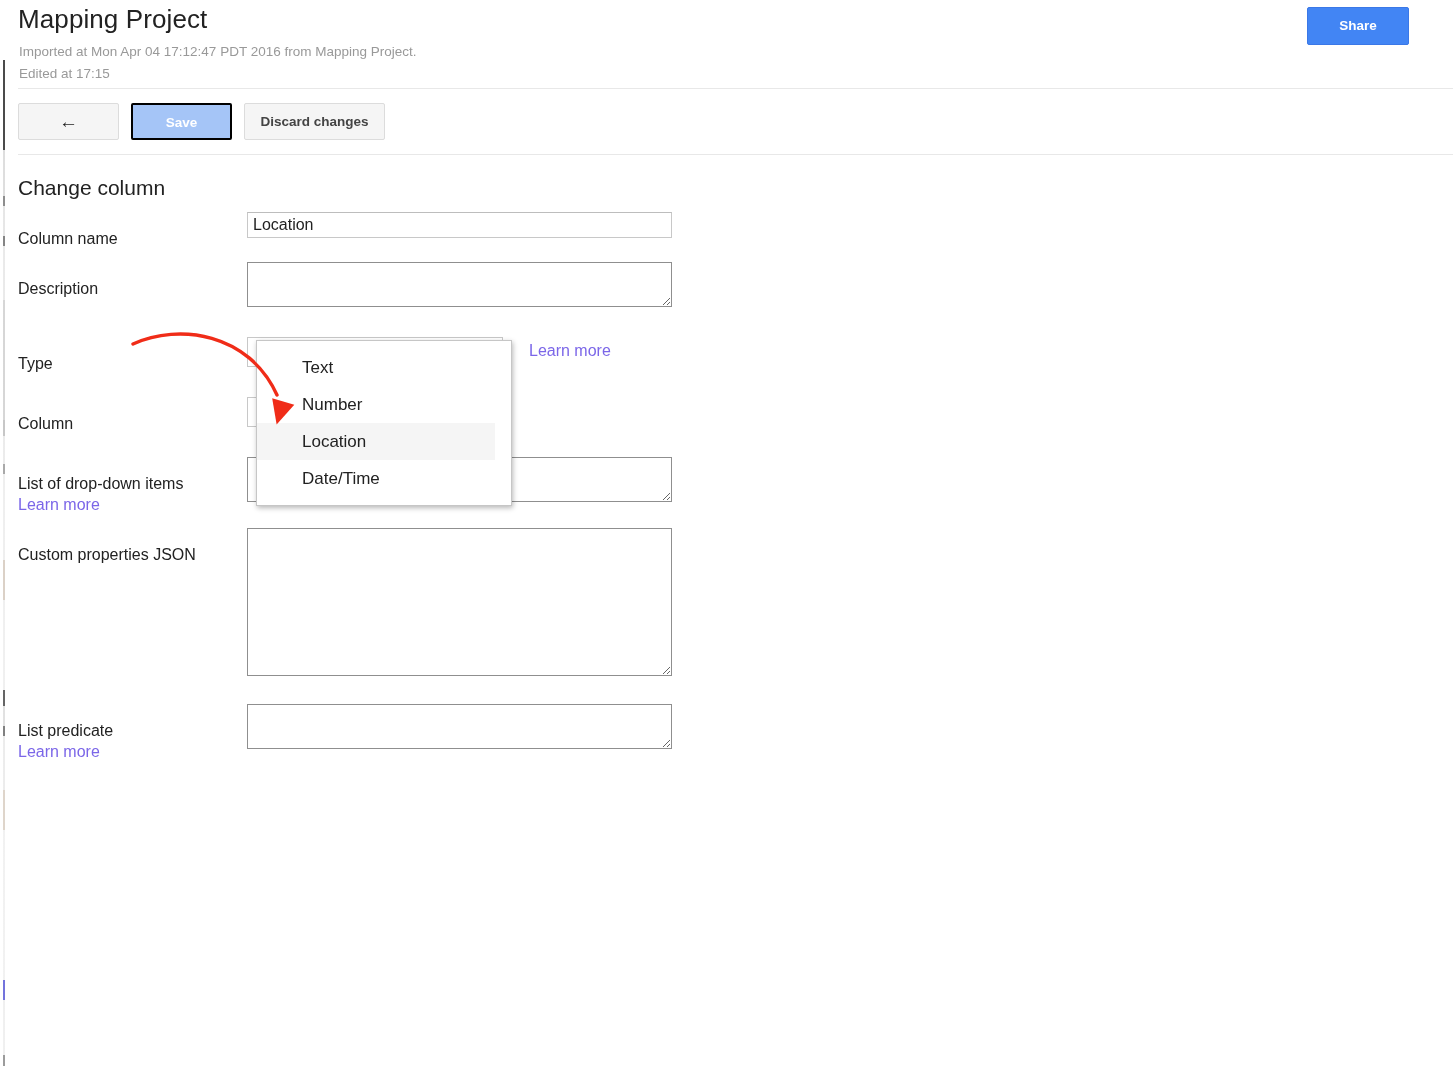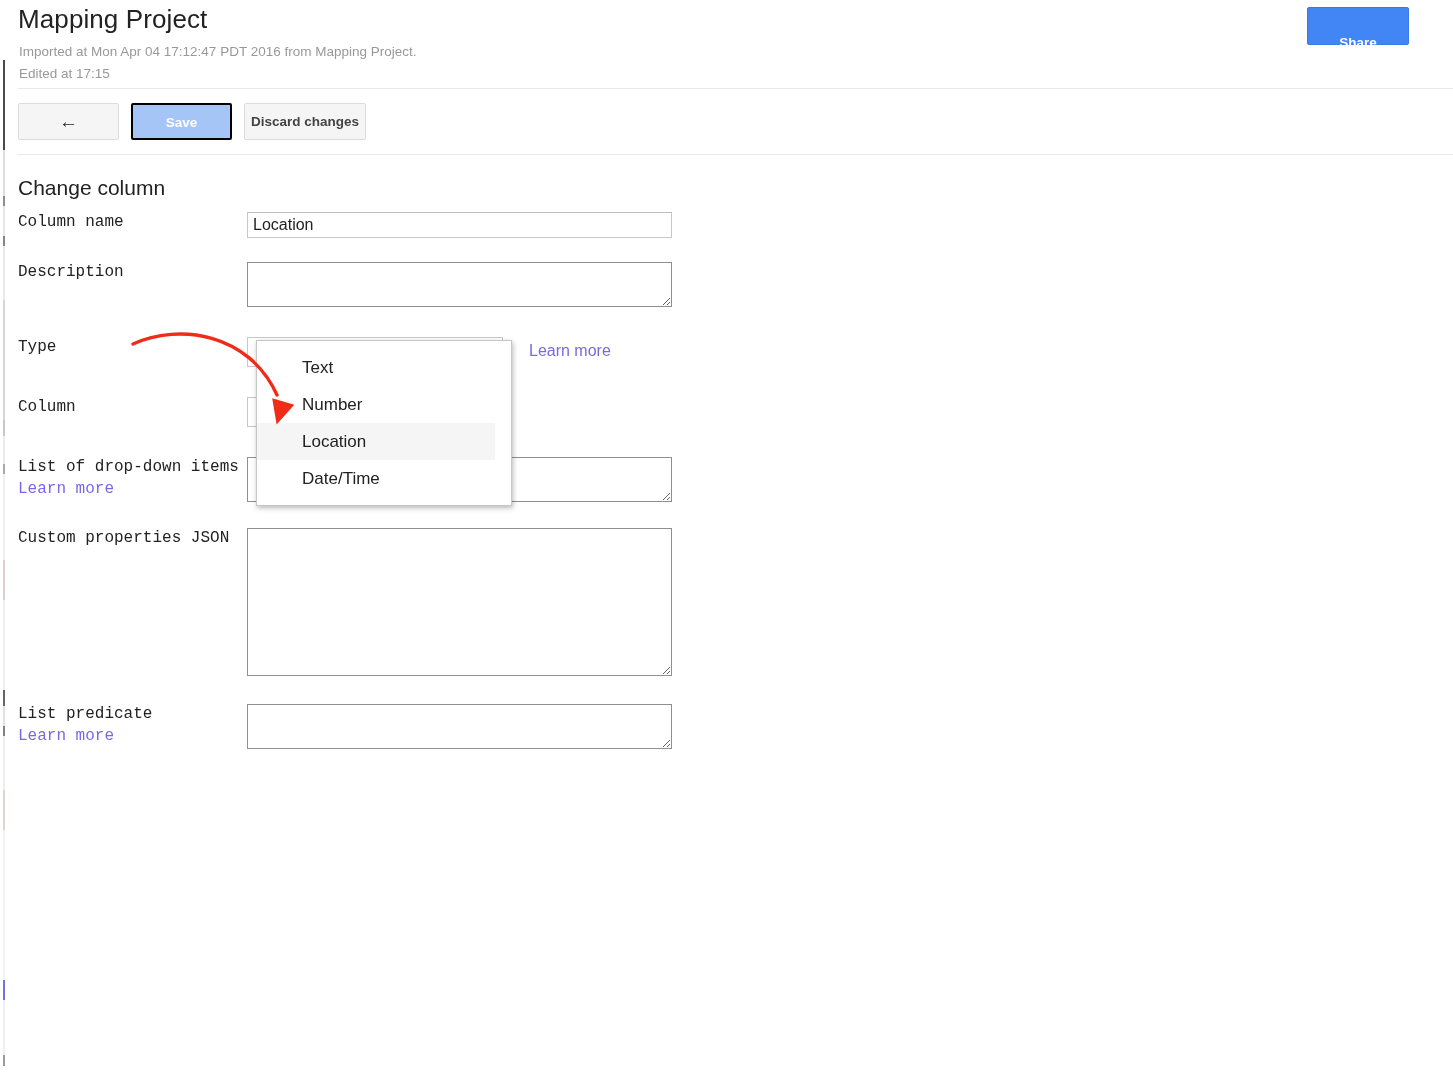--- a/index.html
+++ b/index.html
@@ -114,21 +114,21 @@
     background: #4285f4;
     border: 1px solid #3b78e7;
     border-radius: 2px;
     color: #ffffff;
     font-size: 13.5px;
     font-weight: bold;
     line-height: 36px;
     text-align: center;
     cursor: pointer;
     font-family: "Liberation Sans", sans-serif;
-    padding: 17px;
+    padding: 0;
   }
 
   .rule {
     position: absolute;
     left: 9px;
     width: 1444px;
     height: 1px;
     background: #e8e8e8;
   }
   .rule.top { top: 88px; }
@@ -168,21 +168,21 @@
   .tbtn.save {
     left: 122px;
     width: 101px;
     background: #a5c5f7;
     border: 2px solid #000000;
     color: #ffffff;
     line-height: 35px;
   }
   .tbtn.discard {
     left: 235px;
-    width: 122px;
+    width: 141px;
     line-height: 35px;
   }
 
   
   .section-title {
     position: absolute;
     left: 9px;
     top: 176px;
     font-size: 21px;
     font-weight: 400;
@@ -195,26 +195,25 @@
     width: 1444px;
   }
   .frow {
     position: absolute;
     left: 0;
     width: 1444px;
   }
   .flabel {
     position: absolute;
     left: 9px;
-    top: 0;
+    top: 16px;
     font-size: 16px;
     color: #222222;
     line-height: 21px;
     white-space: nowrap;
-    font-family: Liberation Mono, monospace;
   }
   .flabel .lm {
     display: block;
     color: #7b66e8;
     text-decoration: none;
     cursor: pointer;
     font-size: 16px;
     line-height: 22px;
   }
   .fctl { position: absolute; left: 238px; top: 0; }

